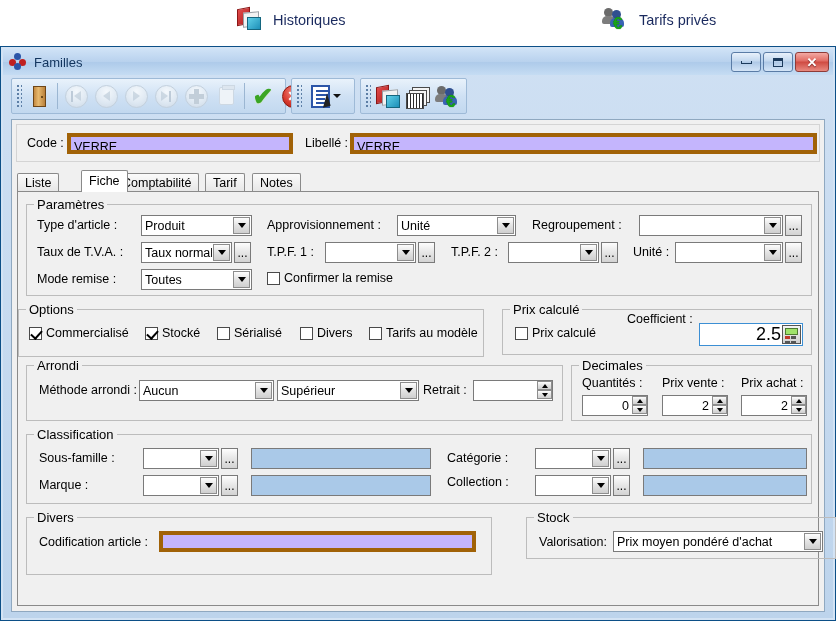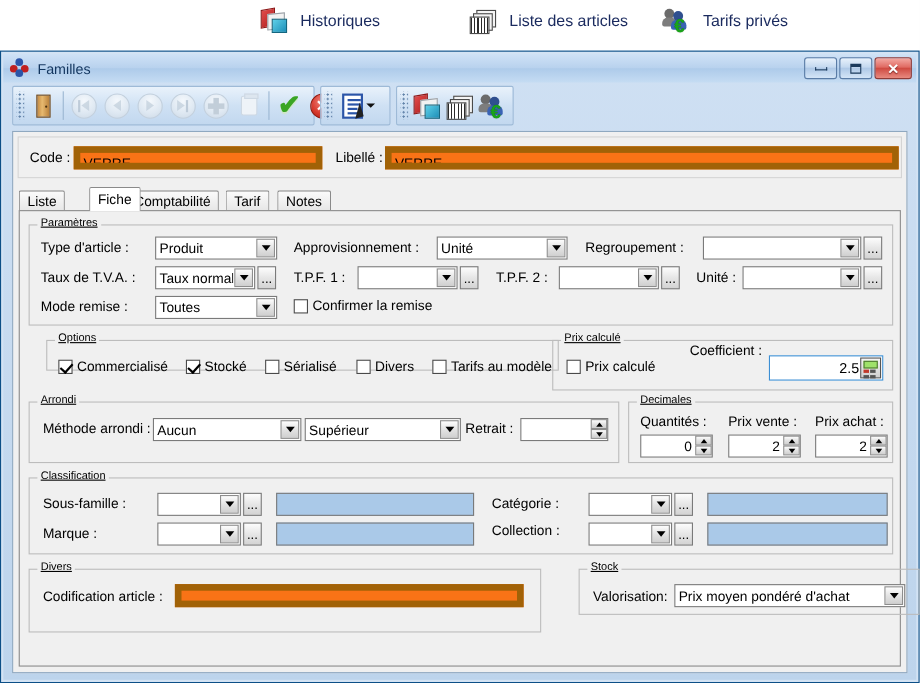--- a/index.html
+++ b/index.html
@@ -165,21 +165,21 @@
     position:absolute; left:8px; top:70px; right:8px; bottom:6px;
     background:#f0f0f0; border:1px solid #8fa8c0;
   }
   #header-box {
     position:absolute; left:4px; top:4px; right:4px; height:38px;
     background:#f0f0f0; border:1px solid #d4d4d4;
     display:flex; align-items:center;
   }
   .fld-label { font-size:12.5px; color:#000; white-space:nowrap; }
   .txtbox {
-    background:#f97316; border:6px solid #a16207; height:21px;
+    background:#c4b5fd; border:4px solid #a16207; height:21px;
     font-size:12.5px; padding:1px 3px; line-height:18px; color:#000;
     font-family:"Liberation Sans", sans-serif; overflow:hidden; white-space:nowrap;
   }
 
   
   #tabstrip { position:absolute; left:5px; top:50px; right:5px; height:22px; }
   .tab {
     position:absolute; top:3px; height:19px; padding:0 7px;
     background: linear-gradient(180deg,#fbfbfb,#e6e6e6);
     border:1px solid #8a8a8a; border-bottom:none;
@@ -192,21 +192,21 @@
   }
   #tabpage {
     position:absolute; left:5px; top:71px; right:5px; bottom:5px;
     background:#f0f0f0; border:1px solid #8a8a8a;
   }
 
   
   .grp { position:absolute; border:1px solid #bcbcbc; }
   .grp > .cap {
     position:absolute; top:-8px; left:7px; background:#f0f0f0;
-    padding:0 3px; font-size:10px; color:#000; white-space:nowrap;text-decoration:underline;
+    padding:0 3px; font-size:13px; color:#000; white-space:nowrap;
   }
 
   
   .combo {
     position:absolute; height:21px; background:#ffffff; border:1px solid #7a7a7a;
     display:flex; align-items:center; font-size:12.5px; color:#000;
   }
   .combo .val { padding-left:3px; flex:1; overflow:hidden; white-space:nowrap; }
   .combo .arrow {
     width:17px; height:17px; margin:1px; flex:0 0 auto;
@@ -248,21 +248,21 @@
       border-color:transparent transparent #000 transparent;}
   .spin .dn .cv { width:0;height:0;border-style:solid;border-width:4px 3px 0 3px;
       border-color:#000 transparent transparent transparent;}
 
   
   .roblue { position:absolute; height:21px; background:#aac9e8; border:1px solid #7a7a7a; }
 
   
   .coef-wrap { position:absolute; height:23px; border:1px solid #3c8fd4; background:#fff;
       display:flex; align-items:center; }
-  .coef-wrap .cval { flex:1; text-align:right; font-size:13px; padding-right:1px;}
+  .coef-wrap .cval { flex:1; text-align:right; font-size:18px; padding-right:1px;}
   .calc-ic { width:19px;height:19px;margin-right:1px;flex:0 0 auto;
       background:linear-gradient(180deg,#f5f5f5,#cfcfcf); border:1px solid #555;
       position:relative;}
   .calc-ic:before { content:""; position:absolute; left:2px; top:2px; right:2px; height:5px;
       background:#9fe26a; border:1px solid #4f7a32;}
   .calc-ic:after { content:""; position:absolute; left:2px; top:10px; width:5px;height:3px;
       background:#c0392b; box-shadow:6px 0 0 #555, 0 5px 0 #555, 6px 5px 0 #555;}
 </style>
 </head>
 <body>
@@ -271,28 +271,20 @@
 
   <div class="ribbon-btn" style="position:absolute; left:236px; top:6px;">
     <span class="ribbon-icon ico-hist">
       <span class="sh1"></span>
         <span class="sh2"></span>
         <span class="sh3"></span>
     </span>
     <span class="rb-label">Historiques</span>
   </div>
 
-  <div class="ribbon-btn" style="position:absolute; left:426px; top:6px;">
-    <span class="ribbon-icon ico-list">
-      <span class="c c1"></span>
-        <span class="c c2"></span>
-        <span class="c c3"></span>
-    </span>
-    <span class="rb-label">Liste des articles</span>
-  </div>
 
   <div class="ribbon-btn" style="position:absolute; left:602px; top:6px;">
     <span class="ribbon-icon ico-tarif">
       <span class="p1"></span>
         <span class="p1b"></span>
       <span class="p2"></span>
         <span class="p2b"></span>
         <span class="eu">€</span>
     </span>
     <span class="rb-label">Tarifs privés</span>
@@ -501,21 +493,21 @@
           <span class="arrow">
                 <span class="cv"></span>
               </span>
         </div>
         <div class="cb" style="left:240px;top:66px;">
           <span class="box"></span>
           <span>Confirmer la remise</span>
         </div>
       </div>
 
-      <div class="grp" style="left:24px; top:117px; width:466px; height:28px;">
+      <div class="grp" style="left:0; top:117px; width:466px; height:48px;">
         <span class="cap">Options</span>
         <div class="cb checked" style="left:10px;top:16px;">
           <span class="box"></span>
           <span>Commercialisé</span>
         </div>
         <div class="cb checked" style="left:126px;top:16px;">
           <span class="box"></span>
           <span>Stocké</span>
         </div>
         <div class="cb" style="left:198px;top:16px;">

